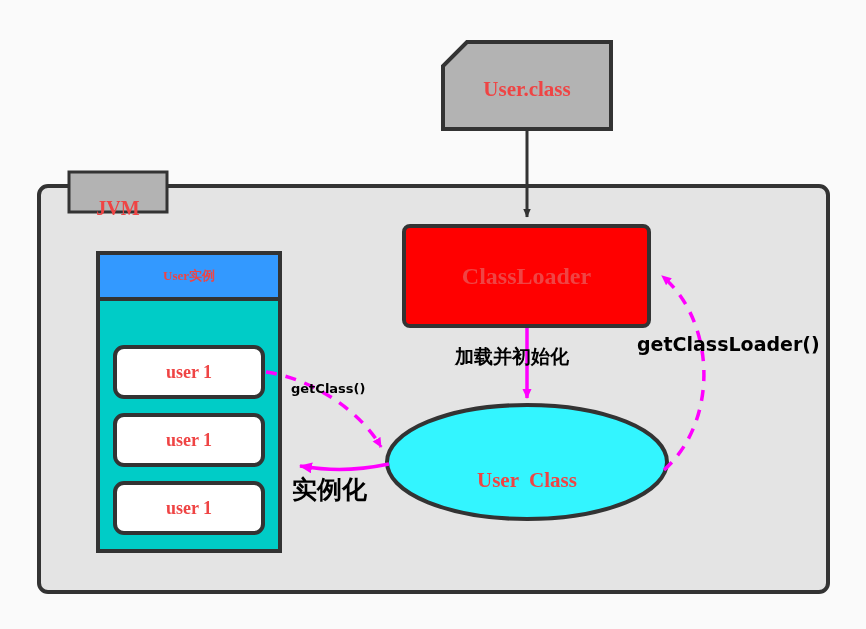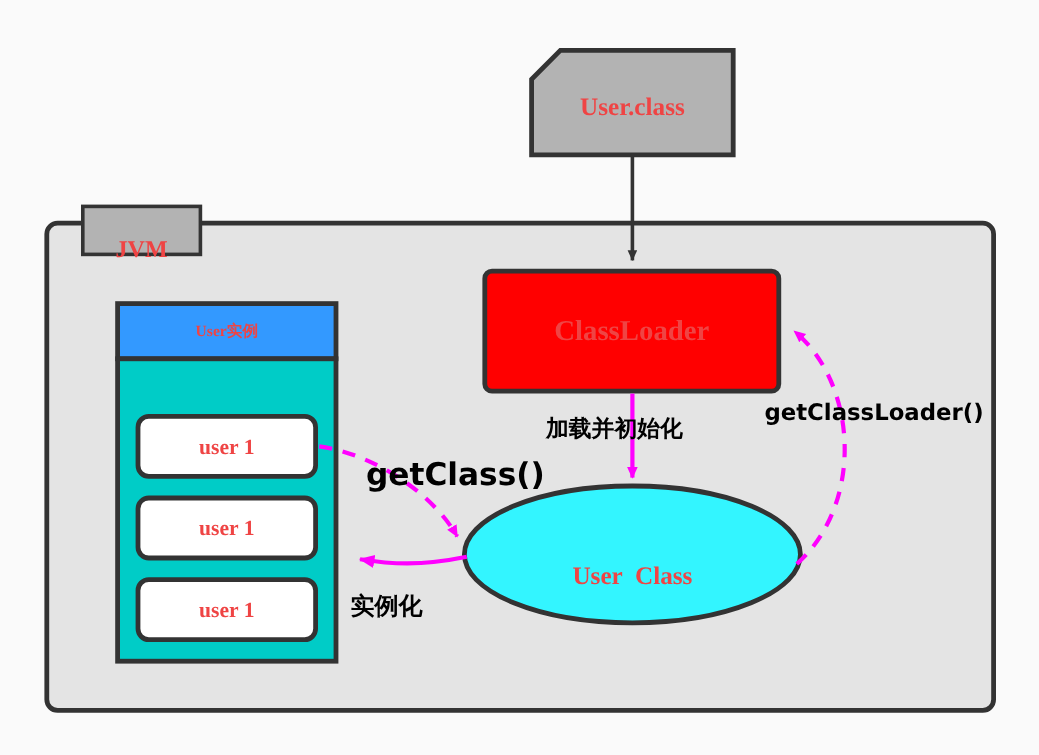--- a/index.html
+++ b/index.html
@@ -106,23 +106,23 @@
   <div class="node-label" style="left:115px; top:483px; width:148px; height:50px; font-size:18px;">user 1</div>
 
   <div class="node-label" style="left:404px; top:226px; width:245px; height:100px; font-size:24px;">ClassLoader</div>
 
   <div class="node-label" style="left:387px; top:423px; width:280px; height:114px; font-size:21px;">User  Class</div>
 
   <div class="edge-label" style="left:455px; top:344px; font-size:19px;">加载并初始化</div>
 
   <div class="edge-label" style="left:637px; top:333px; font-size:19px;">getClassLoader()</div>
 
-  <div class="edge-label" style="left:305px; top:381px; font-size:26px;">getClass()</div>
+  <div class="edge-label" style="left:291px; top:381px; font-size:13px;">getClass()</div>
 
-  <div class="edge-label" style="left:292px; top:492px; font-size:20px;">实例化</div>
+  <div class="edge-label" style="left:292px; top:473px; font-size:25px;">实例化</div>
 
   <div class="hit" style="left:443px; top:42px; width:168px; height:87px;"></div>
   <div class="hit" style="left:69px; top:172px; width:98px; height:40px;"></div>
   <div class="hit" style="left:98px; top:253px; width:182px; height:46px;"></div>
   <div class="hit" style="left:115px; top:347px; width:148px; height:50px;"></div>
   <div class="hit" style="left:115px; top:415px; width:148px; height:50px;"></div>
   <div class="hit" style="left:115px; top:483px; width:148px; height:50px;"></div>
   <div class="hit" style="left:404px; top:226px; width:245px; height:100px;"></div>
   <div class="hit" style="left:387px; top:405px; width:280px; height:114px; border-radius:50%;"></div>
 

